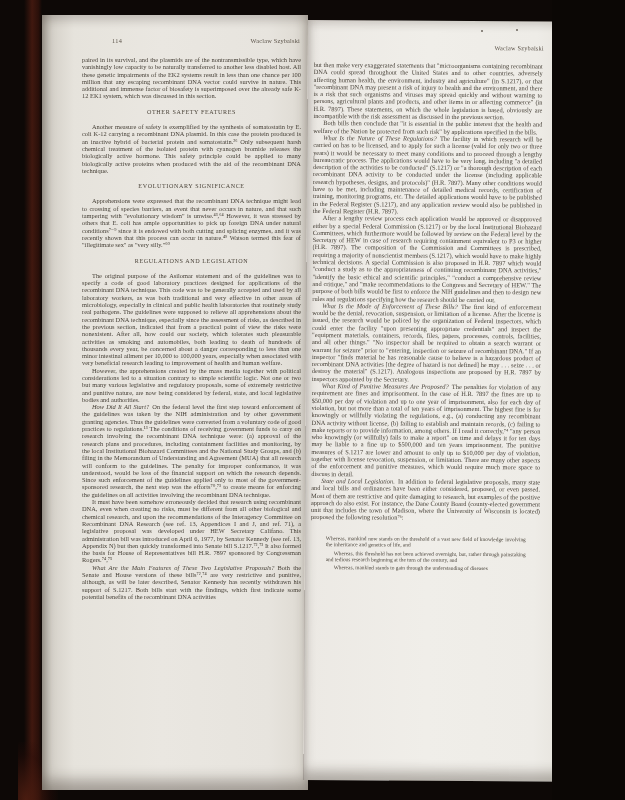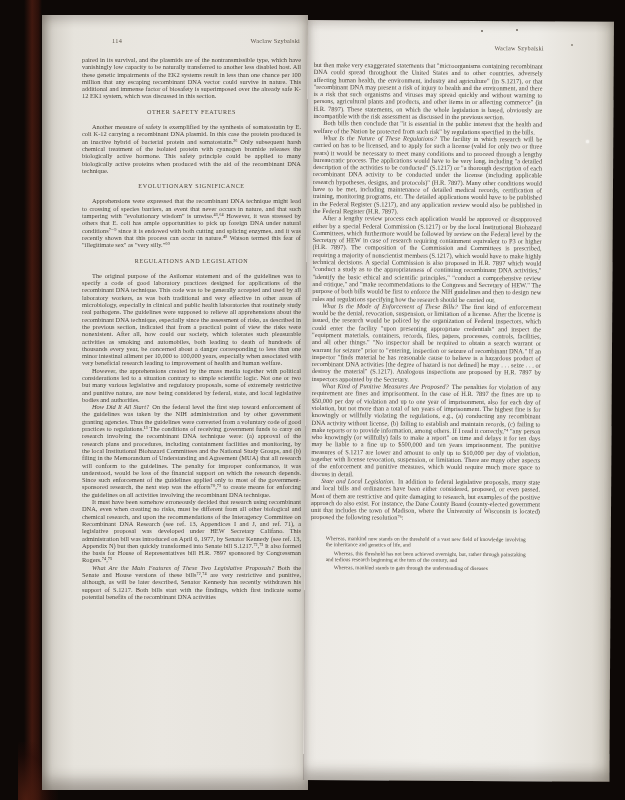--- a/index.html
+++ b/index.html
@@ -1,16 +1,16 @@
 <!DOCTYPE html>
 <html><head>
 <meta charset="utf-8">
 <style>
   html,body{margin:0;padding:0;background:#0b0705;}
-  #stage{position:relative;width:625px;height:800px;background:#0d0806;overflow:hidden;
+  #stage{position:relative;width:552px;height:800px;background:#0d0806;overflow:hidden;
          font-family:"Liberation Serif","DejaVu Serif",serif;}
   
   .spine-edge{position:absolute;left:24px;top:0;width:18px;height:800px;
     background:linear-gradient(90deg,rgba(40,12,8,0) 0%,#40180f 45%,#2a100a 80%,rgba(20,8,5,0) 100%);}
   .spine-corner{position:absolute;left:18px;top:742px;width:40px;height:58px;
     background:radial-gradient(ellipse at 20% 100%,#4a1c10 0%,rgba(40,12,8,.4) 55%,rgba(0,0,0,0) 75%);}
   
   .page{position:absolute;overflow:hidden;}
   #page-left{left:42px;top:15px;width:266px;height:775px;
     background:linear-gradient(90deg,#b9b4ab 0%,#d6d2ca 4%,#e6e3dc 12%,#eae7e1 45%,#e7e4de 85%,#ddd9d1 100%);
@@ -69,21 +69,21 @@
         <div class="blk-para"><em>What Are the Main Features of These Two Legislative Proposals?</em> Both the Senate and House versions of these bills⁷²,⁷⁴ are very restrictive and punitive, although, as will be later described, Senator Kennedy has recently withdrawn his support of S.1217. Both bills start with the findings, which first indicate some potential benefits of the recombinant DNA activities</div>
       </div>
   </div>
 
   <div id="page-right" class="page">
     <div class="running-head">
       <span class="head-name">Waclaw Szybalski</span>
     </div>
     <div class="body-col">
         <div class="blk-para noindent">but then make very exaggerated statements that "microorganisms containing recombinant DNA could spread throughout the United States and to other countries, adversely affecting human health, the environment, industry and agriculture" (in S.1217), or that "recombinant DNA may present a risk of injury to health and the environment, and there is a risk that such organisms and viruses may spread quickly and without warning to persons, agricultural plants and products, and other items in or affecting commerce" (in H.R. 7897). These statements, on which the whole legislation is based, obviously are incompatible with the risk assessment as discussed in the previous section.</div>
-        <div class="blk-para">Both bills then conclude that "it is essential in the public interest that the health and welfare of the Nation be protected from such risk" by regulations specified in the bills.</div>
+        <div class="blk-para">Both bills then conclude that "it is essential in the public interest that the health and welfare of the Nation be protected from such risk" by applications specified in the bills.</div>
         <div class="blk-para"><em>What Is the Nature of These Regulations?</em> The facility in which research will be carried on has to be licensed, and to apply for such a license (valid for only two or three years) it would be necessary to meet many conditions and to proceed through a lengthy bureaucratic process. The applications would have to be very long, including "a detailed description of the activities to be conducted" (S.1217) or "a thorough description of each recombinant DNA activity to be conducted under the license (including applicable research hypotheses, designs, and protocols)" (H.R. 7897). Many other conditions would have to be met, including maintenance of detailed medical records, certification of training, monitoring programs, etc. The detailed applications would have to be published in the Federal Register (S.1217), and any application review would also be published in the Federal Register (H.R. 7897).</div>
         <div class="blk-para">After a lengthy review process each application would be approved or disapproved either by a special Federal Commission (S.1217) or by the local Institutional Biohazard Committees, which furthermore would be followed by review on the Federal level by the Secretary of HEW in case of research requiring containment equivalent to P3 or higher (H.R. 7897). The composition of the Commission and Committees is prescribed, requiring a majority of nonscientist members (S.1217), which would have to make highly technical decisions. A special Commission is also proposed in H.R. 7897 which would "conduct a study as to the appropriateness of continuing recombinant DNA activities," "identify the basic ethical and scientific principles," "conduct a comprehensive review and critique," and "make recommendations to the Congress and Secretary of HEW." The purpose of both bills would be first to enforce the NIH guidelines and then to design new rules and regulations specifying how the research should be carried out.</div>
         <div class="blk-para"><em>What Is the Mode of Enforcement of These Bills?</em> The first kind of enforcement would be the denial, revocation, suspension, or limitation of a license. After the license is issued, the research would be policed by the organization of Federal inspectors, which could enter the facility "upon presenting appropriate credentials" and inspect the "equipment materials, containers, records, files, papers, processes, controls, facilities, and all other things." "No inspector shall be required to obtain a search warrant or warrant for seizure" prior to "entering, inspection or seizure of recombinant DNA." If an inspector "finds material he has reasonable cause to believe is a hazardous product of recombinant DNA activities [the degree of hazard is not defined] he may . . . seize . . . or destroy the material" (S.1217). Analogous inspections are proposed by H.R. 7897 by inspectors appointed by the Secretary.</div>
         <div class="blk-para"><em>What Kind of Punitive Measures Are Proposed?</em> The penalties for violation of any requirement are fines and imprisonment. In the case of H.R. 7897 the fines are up to $50,000 per day of violation and up to one year of imprisonment, also for each day of violation, but not more than a total of ten years of imprisonment. The highest fine is for knowingly or willfully violating the regulations, e.g., (a) conducting any recombinant DNA activity without license, (b) failing to establish and maintain records, (c) failing to make reports or to provide information, among others. If I read it correctly,⁷⁴ "any person who knowingly (or willfully) fails to make a report" on time and delays it for ten days may be liable to a fine up to $500,000 and ten years imprisonment. The punitive measures of S.1217 are lower and amount to only up to $10,000 per day of violation, together with license revocation, suspension, or limitation. There are many other aspects of the enforcement and punitive measures, which would require much more space to discuss in detail.</div>
         <div class="blk-para"><em>State and Local Legislation.</em> In addition to federal legislative proposals, many state and local bills and ordinances have been either considered, proposed, or even passed. Most of them are restrictive and quite damaging to research, but examples of the positive approach do also exist. For instance, the Dane County Board (county-elected government unit that includes the town of Madison, where the University of Wisconsin is located) proposed the following resolution⁷⁶:</div>
         <div class="blk-quote first">Whereas, mankind now stands on the threshold of a vast new field of knowledge involving the inheritance and genetics of life, and</div>
         <div class="blk-quote">Whereas, this threshold has not been achieved overnight, but, rather through painstaking and tedious research beginning at the turn of the century, and</div>
         <div class="blk-quote">Whereas, mankind stands to gain through the understanding of diseases</div>
       </div>
   </div>

